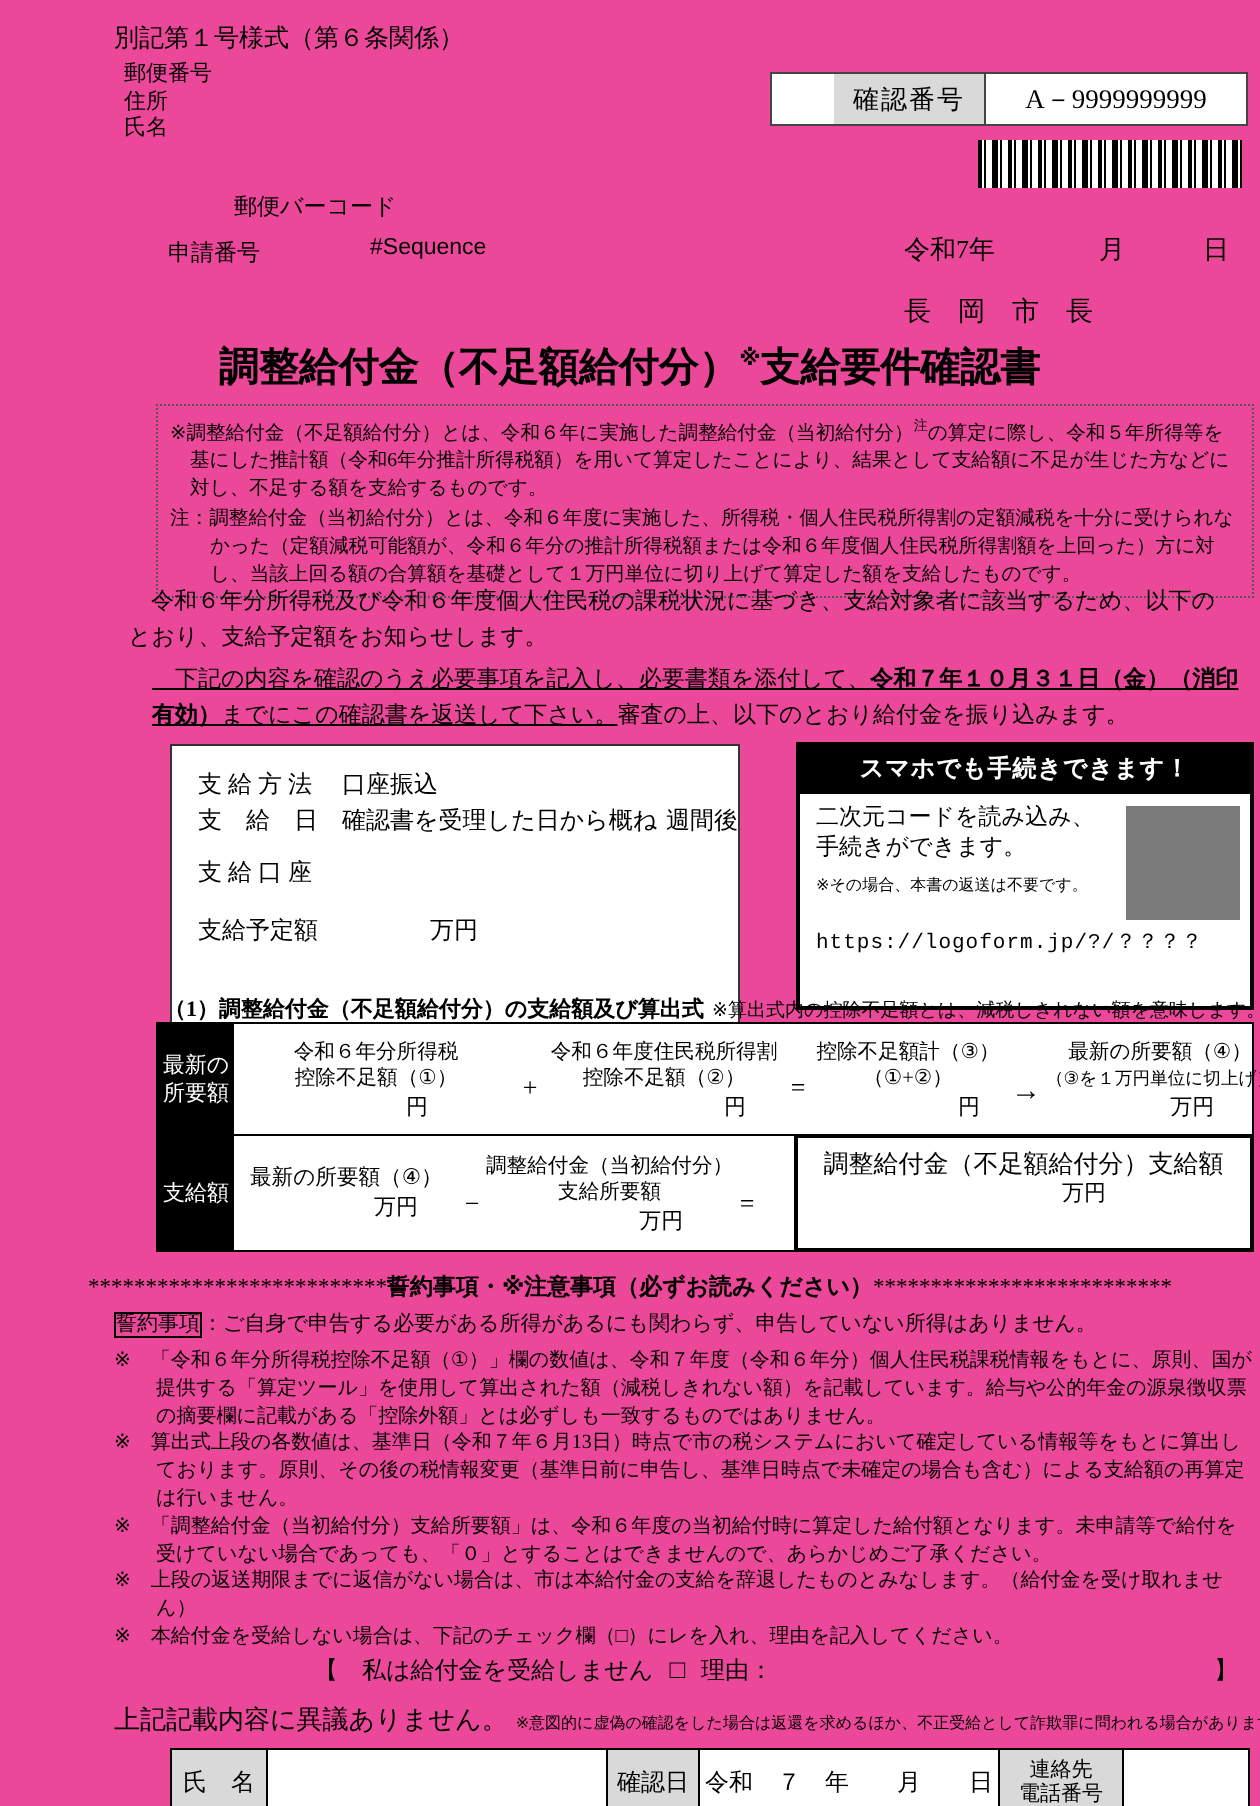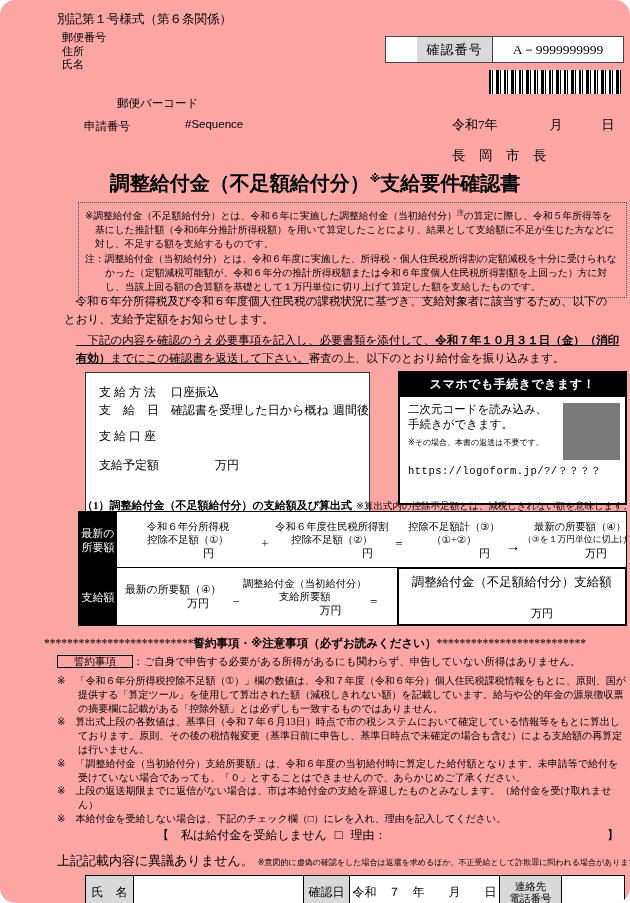--- a/index.html
+++ b/index.html
@@ -2,21 +2,21 @@
 <html><head>
 <meta charset="utf-8">
 <style>
   * { box-sizing: border-box; margin: 0; padding: 0; }
   html,body { background:#fff; }
   body {
     width: 630px; height: 903px;
     font-family: "Liberation Serif", "DejaVu Serif", "DejaVu Sans", serif;
     color: #000;
   }
-  .page { position: relative; width: 630px; height: 903px; background: #fca5a5; overflow: hidden; border-radius: 15px; }
+  .page { position: relative; width: 630px; height: 903px; background: #ec4899; overflow: hidden; }
 
   
   .form-no { position:absolute; left:57px; top:11px; font-size:12.5px; }
   .addr { position:absolute; left:62px; top:31px; font-size:11px; line-height:13.5px; }
   .conf-box { position:absolute; left:385px; top:36px; width:239px; height:27px; display:flex; border:1px solid #444; background:#fff; }
   .conf-label { flex:0 0 76px; background:#d9d9d9; border-right:1px solid #444; display:flex; align-items:center; justify-content:center; font-size:13px; letter-spacing:1px;margin-left:31px; }
   .conf-value { flex:1; display:flex; align-items:center; justify-content:center; font-size:13.5px; }
   .barcode { position:absolute; left:489px; top:70px; width:132px; height:24px;
     background:repeating-linear-gradient(90deg,#000 0 2px,#fff 2px 3px,#000 3px 4px,#fff 4px 7px,#000 7px 10px,#fff 10px 11px,#000 11px 12px,#fff 12px 15px); }
   .postal-bc { position:absolute; left:117px; top:96px; font-size:11.5px; }
@@ -71,28 +71,28 @@
   .c-title { text-align:center; font-size:10.3px; line-height:13px; white-space:nowrap; }
   .t-small { font-size:8.8px; }
   .c-unit { text-align:right; font-size:11px; }
   .c-op { display:flex; align-items:flex-end; justify-content:center; padding-bottom:15px; font-size:13px; }
   .arr { font-size:15px; font-weight:bold; padding-bottom:12px; }
   .w1{flex:0 0 142px;} .w2{flex:0 0 122px;} .w3{flex:0 0 98px;} .w4{flex:1;} .wop{flex:0 0 12px;}
   .warr{flex:0 0 20px;}
   .x1{flex:0 0 112px;} .x2{flex:0 0 104px;} .xop{flex:0 0 14px;}
   .pr45{padding-right:45px;} .pr20{padding-right:20px;} .pr13{padding-right:13px;} .pr30{padding-right:30px;} .pr25{padding-right:25px;} .pr72{padding-right:72px;}
   .tl { text-align:left; padding-left:8px; font-size:10.8px; }
-  .result { flex:1; border:2.5px solid #000; margin:-1px -1px -1px 16px; display:flex; flex-direction:column; justify-content:space-between; padding:7px 0 3px; background:#fff; }
+  .result { flex:1; border:2.5px solid #000; margin:-1px -1px -1px 16px; display:flex; flex-direction:column; padding:7px 0 3px; background:#fff; }
   .result .c-title { font-size:12.5px; }
 
   
   .stars { position:absolute; left:0; top:636px; width:100%; text-align:center; font-size:11.5px; white-space:nowrap; }
   .bottom { position:absolute; left:57px; top:655px; width:570px; }
   .pledge { font-size:10.5px; margin-bottom:5px; }
-  .pledge-label { border:1px solid #000; padding:0 16px; }
+  .pledge-label { border:1px solid #000; padding:0 0; }
   .notes { list-style:none; font-size:10px; line-height:13.8px; }
   .notes li { padding-left:21px; text-indent:-21px; }
   .decline-row { display:flex; align-items:baseline; font-size:12px; margin-top:1px; padding-left:100px; padding-right:8px; white-space:nowrap; }
   .chk { margin:0 8px; font-size:13px; }
   .spacer { flex:1; }
   .agreement { margin-top:7px; white-space:nowrap; }
   .agree-main { font-size:13px; }
   .agree-note { font-size:8px; }
   .confirm-table { display:flex; width:540px; height:36px; margin:5px 0 0 28px; border:1px solid #000; font-size:12px; background:#fff; }
   .ct-cell { border-right:1px solid #000; display:flex; align-items:center; justify-content:center; text-align:center; }

